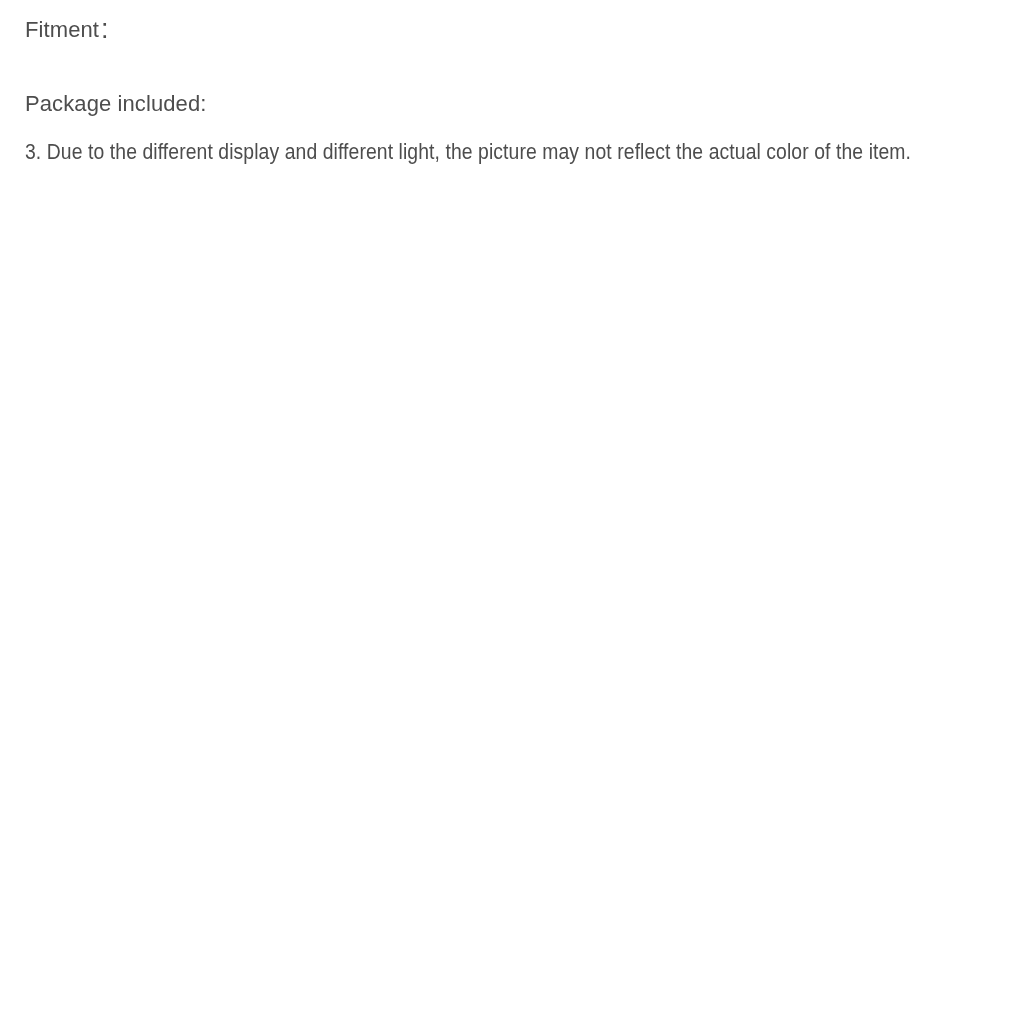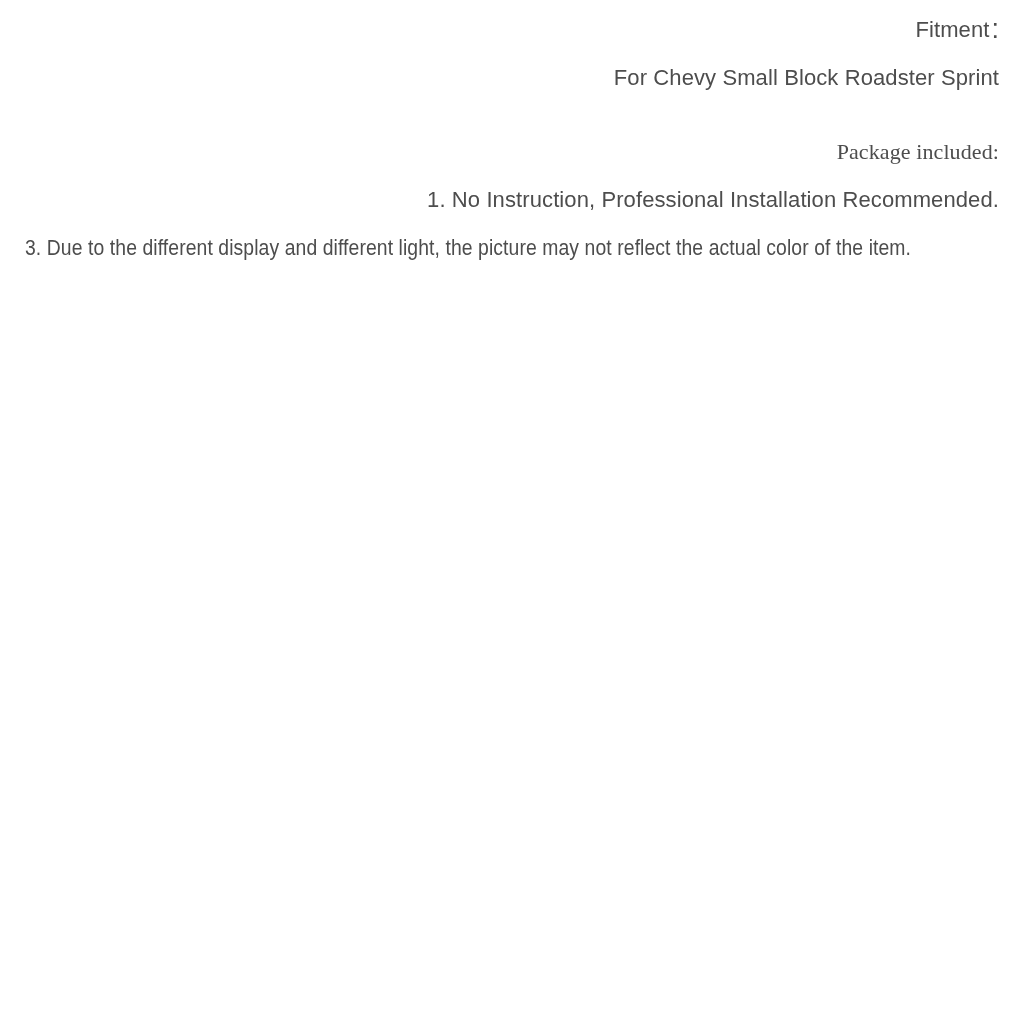--- a/index.html
+++ b/index.html
@@ -10,57 +10,53 @@
   .page {
     position: relative;
     width: 1024px;
     height: 1024px;
     background: #ffffff;
     overflow: hidden;
     font-family: "Liberation Sans", "DejaVu Sans", sans-serif;
     color: #4d4d4d;
     box-sizing: border-box;
     padding: 16px 25px 0 25px;
-    text-align: right;
   }
   .page p {
     margin: 0 0 22px 0;
     font-size: 22px;
     line-height: 26px;
     font-weight: 400;
     letter-spacing: 0.1px;
     white-space: nowrap;
   }
   .section-gap {
     margin-top: 48px !important;
-    font-family: Liberation Serif, serif;
   }
   .big-colon {
     font-size: 27px;
     line-height: 26px;
     letter-spacing: 0;
     padding-left: 2px;
     vertical-align: -1px;
   }
   .condensed {
     transform: scaleX(0.88);
     transform-origin: 0 50%;
   }
 </style>
 </head>
 <body>
 
 <div class="page">
 
   <p><span>Fitment</span><span class="big-colon">:</span></p>
 
-  <p>For Chevy Small Block Roadster Sprint</p>
 
   <p class="section-gap">Package included:</p>
 
 
 
-  <p>1. No Instruction, Professional Installation Recommended.</p>
 
 
   <p class="condensed">3. Due to the different display and different light, the picture may not reflect the actual color of the item.</p>
 
 </div>
 
 </body></html>

